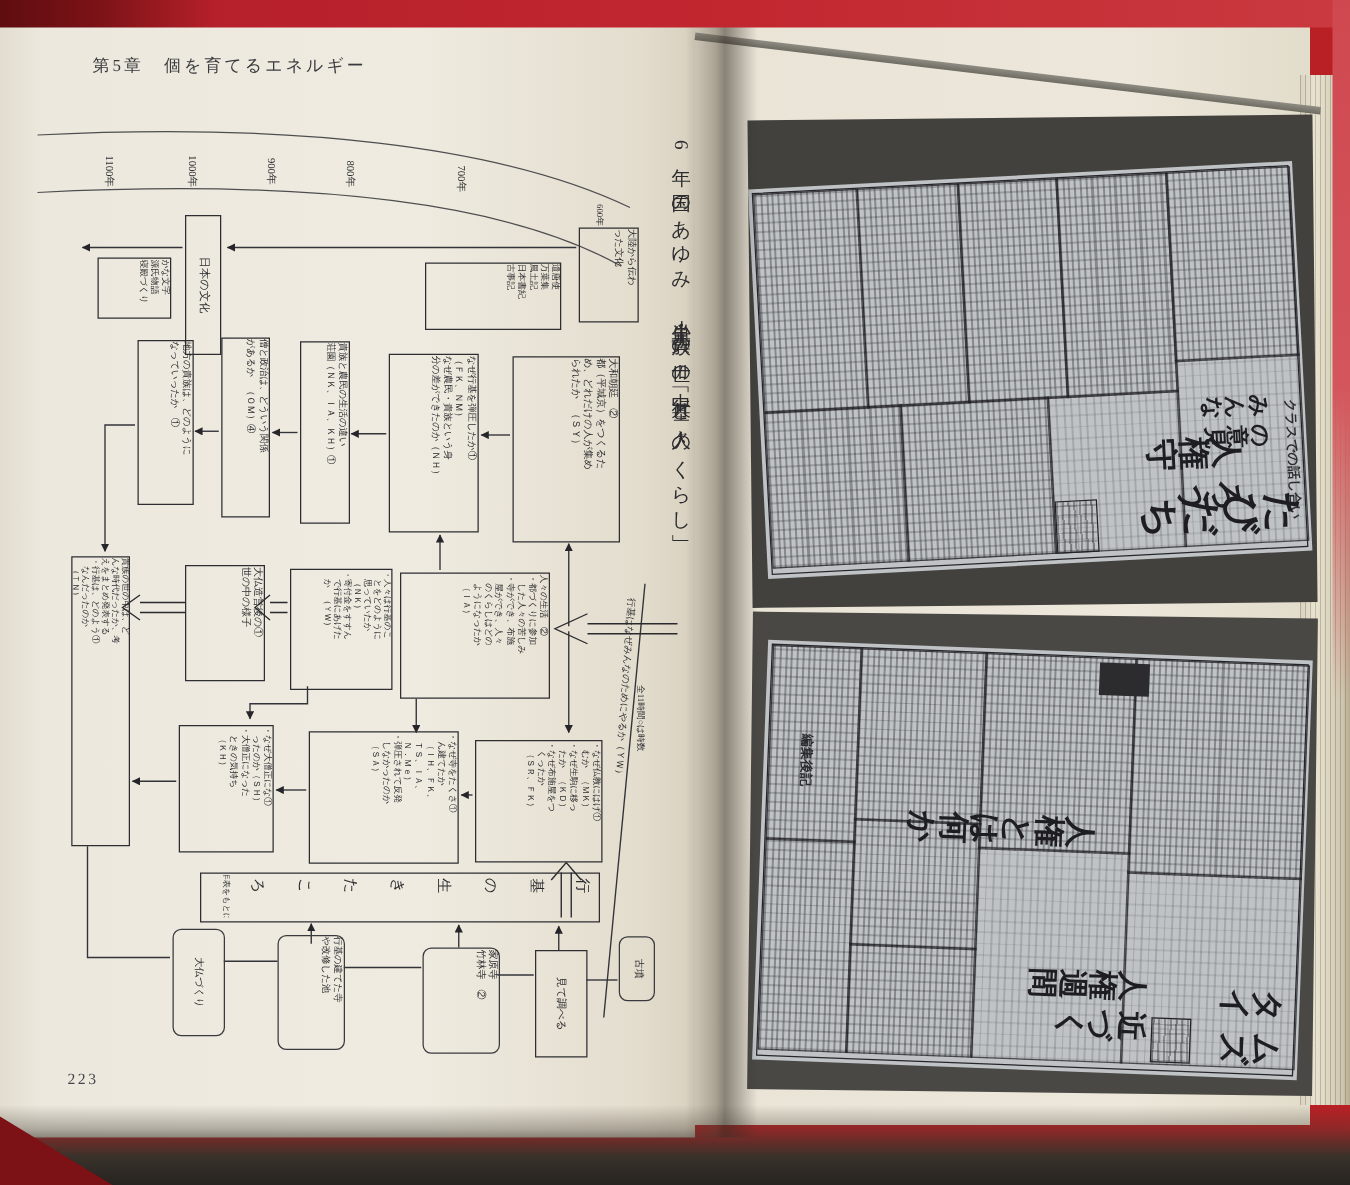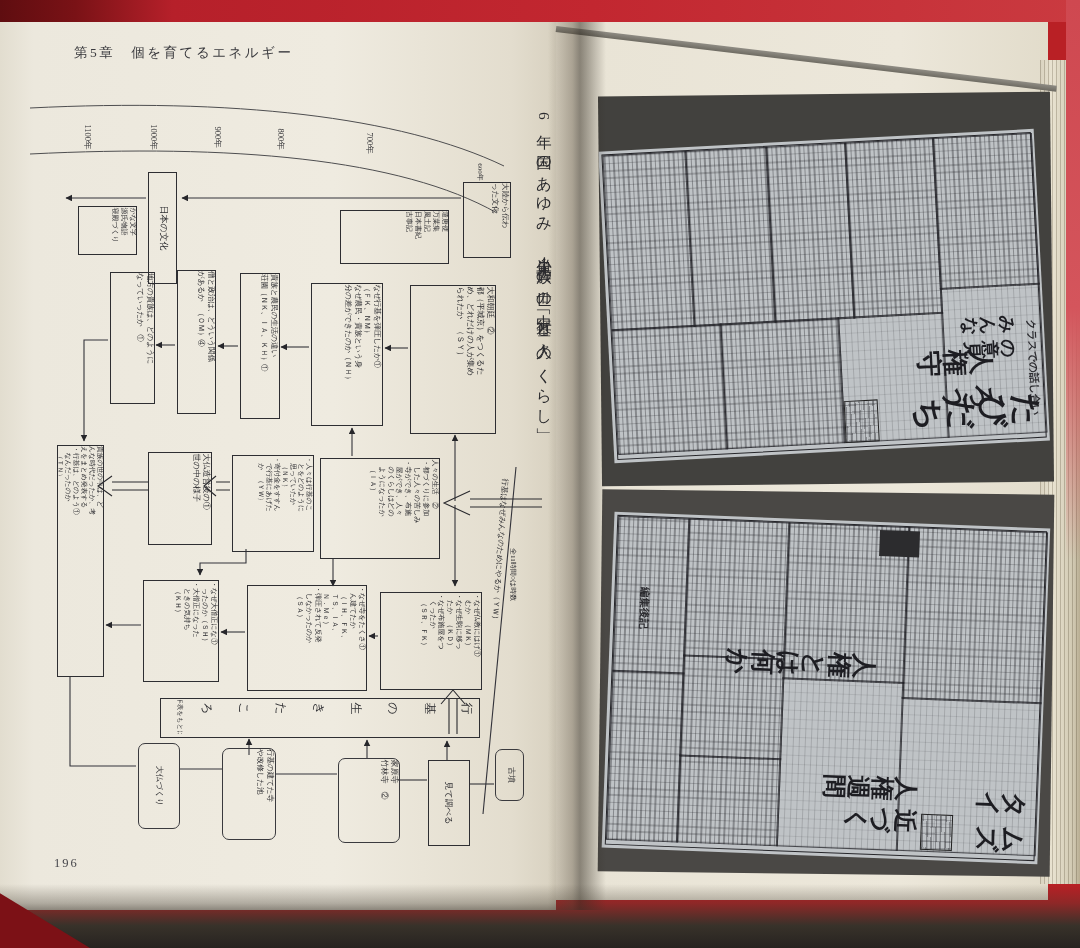--- a/index.html
+++ b/index.html
@@ -113,21 +113,21 @@
     </g>
     <g stroke="#2a2a2e" stroke-width="1.1" fill="none">
       <path d="M148,482 H112 M148,490 H112 M112,476 L98,486 L112,496"></path>
       <path d="M230,482 H216 M230,490 H216 M216,476 L204,486 L216,496"></path>
       <path d="M542,499 H470 M542,507 H470 M470,491 L444,503 L470,515"></path>
       <path d="M449,734 V698 M457,734 V698 M441,704 L453,690 L465,704"></path>
     </g>
   </svg>
 
   <div class="hdr">第5章　個を育てるエネルギー</div>
-  <div class="pgnum">196</div>
+  <div class="pgnum">223</div>
   <div class="unit-title">6年　国のあゆみ　小単元・貴族の世の中「行基と人々のくらし」</div>
 
   <div class="fb nb" style="left:80px;top:110px;width:16px;height:54px;">
       <div class="rot ctr fs85" style="width: 54px; height: 16px;">1100年</div>
     </div>
   <div class="fb nb" style="left:146px;top:110px;width:16px;height:54px;">
       <div class="rot ctr fs85" style="width: 54px; height: 16px;">1000年</div>
     </div>
   <div class="fb nb" style="left:209px;top:112px;width:15px;height:50px;">
       <div class="rot ctr fs85" style="width: 50px; height: 15px;">900年</div>

